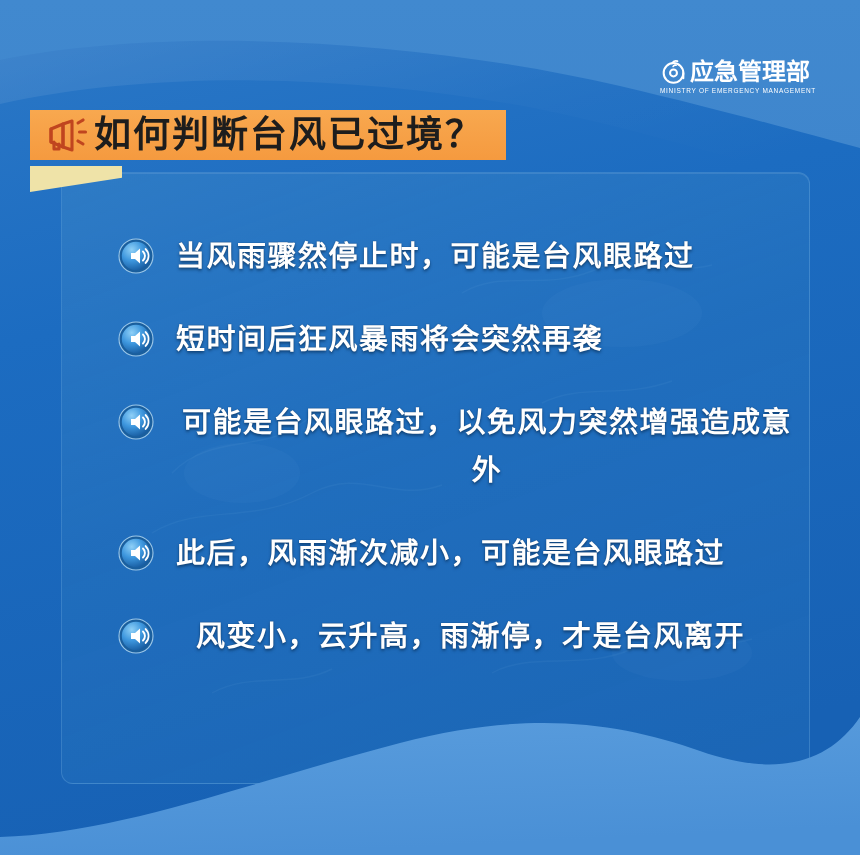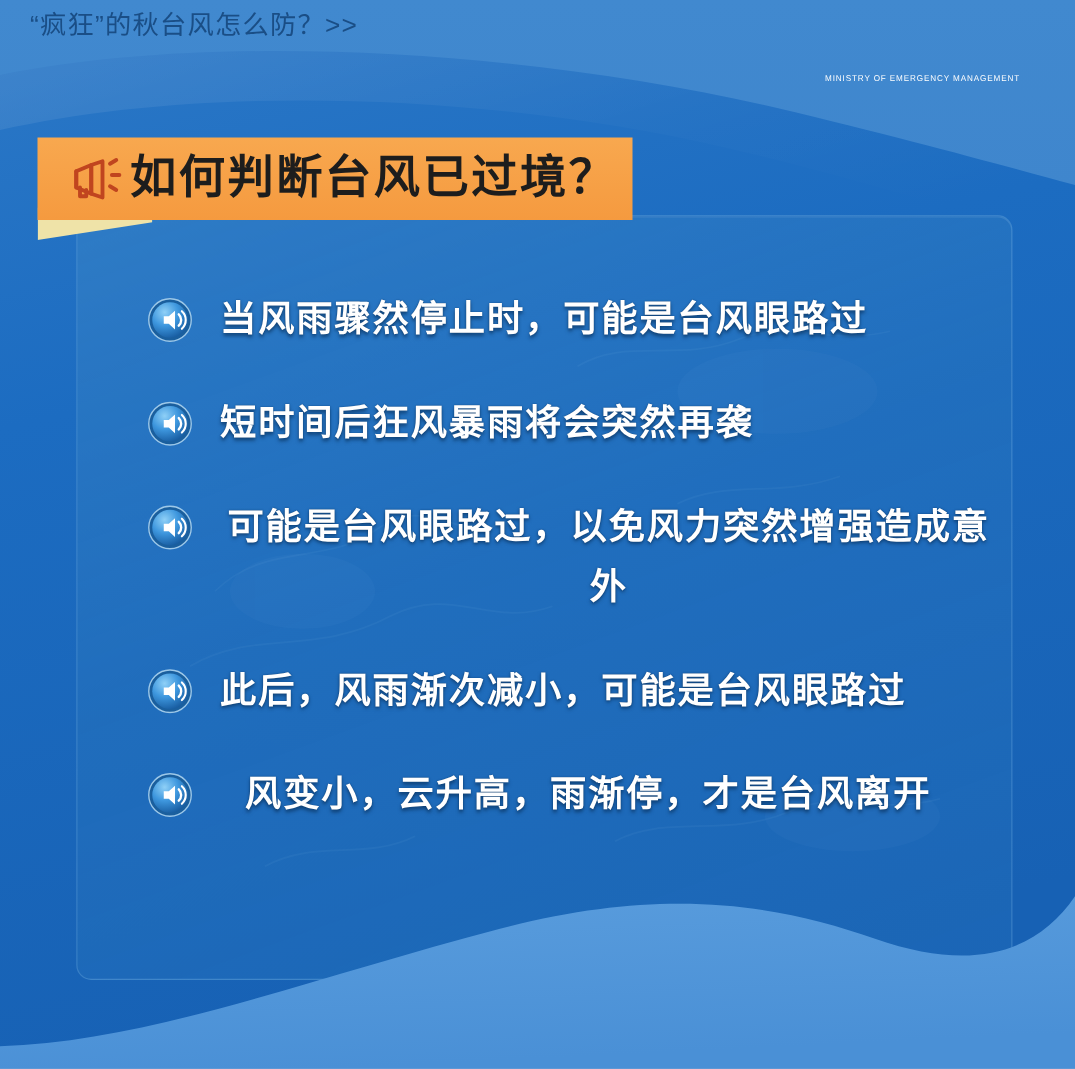--- a/index.html
+++ b/index.html
@@ -115,25 +115,25 @@
     height: 26px;
     background: #efe3a8;
     clip-path: polygon(0 0, 100% 0, 100% 45%, 0 100%);
     z-index: 4;
   }
   .banner {
     position: absolute;
     left: 30px;
     top: 110px;
     width: 476px;
-    height: 66px;
+    height: 50px;
     background: linear-gradient(180deg, #f8a84f 0%, #f59a3f 100%);
     display: flex;
     align-items: center;
-    padding-left: 18px;
+    padding-left: 8px;
     box-sizing: border-box;
     z-index: 5;
   }
   .banner-icon {
     width: 52px;
     height: 40px;
     flex: 0 0 auto;
     margin-right: 4px;
   }
   .banner-title {
@@ -190,40 +190,51 @@
     z-index: 2;
   }
 </style>
 </head>
 <body>
 
 <div class="poster">
 
   <div class="top-strip"></div>
 
-  <div class="headline">“疯狂”的秋台风怎么防？&gt;&gt;</div>
 
   <svg class="body-shape" viewBox="0 0 860 855" preserveAspectRatio="none">
     <defs>
       <linearGradient id="bodyGrad" x1="0" y1="0" x2="0.25" y2="1">
         <stop offset="0%" stop-color="#2a77c6"></stop>
         <stop offset="35%" stop-color="#1c6cc1"></stop>
         <stop offset="100%" stop-color="#1761b4"></stop>
       </linearGradient>
       <linearGradient id="sheen" x1="0" y1="0" x2="1" y2="0.6">
         <stop offset="0%" stop-color="#ffffff" stop-opacity="0.10"></stop>
         <stop offset="60%" stop-color="#ffffff" stop-opacity="0.02"></stop>
         <stop offset="100%" stop-color="#ffffff" stop-opacity="0.00"></stop>
       </linearGradient>
     </defs>
     <path d="M0,60 C180,24 430,42 620,86 C730,112 800,132 860,148 L860,855 L0,855 Z" fill="url(#bodyGrad)"></path>
     <path d="M0,60 C180,24 430,42 620,86 C730,112 800,132 860,148 L860,200 C790,176 700,146 580,118 C400,76 170,66 0,104 Z" fill="url(#sheen)"></path>
   </svg>
 
   <div class="logo">
+    <div class="logo-row">
+      <span class="logo-mark">
+        <svg viewBox="0 0 28 28" width="27" height="27">
+          <circle cx="14" cy="15.5" r="10.2" fill="none" stroke="#ffffff" stroke-width="2.1"></circle>
+          <circle cx="14" cy="15.5" r="3.6" fill="none" stroke="#ffffff" stroke-width="2.1"></circle>
+          <path d="M24.2 15.5 L24.2 21" stroke="#ffffff" stroke-width="2.1" fill="none" stroke-linecap="round"></path>
+          <path d="M12.5 5.6 a4.6 4.6 0 0 1 5.6 -2.3" stroke="#ffffff" stroke-width="1.9" fill="none" stroke-linecap="round"></path>
+          <path d="M13.6 8.8 a2.5 2.5 0 0 1 3.1 -1.3" stroke="#ffffff" stroke-width="1.7" fill="none" stroke-linecap="round"></path>
+        </svg>
+      </span>
+      <span class="logo-cn">应急管理部</span>
+    </div>
     <div class="logo-en">MINISTRY OF EMERGENCY MANAGEMENT</div>
   </div>
 
   <div class="panel">
     <svg class="panel-texture" viewBox="0 0 747 610" preserveAspectRatio="none">
       <g fill="none" stroke="#9fd0f2" stroke-opacity="0.20" stroke-width="1.4">
         <path d="M110,300 C150,260 200,280 240,250 C280,222 300,260 340,246"></path>
         <path d="M90,360 C140,330 190,352 250,320 C300,294 330,330 380,312"></path>
         <path d="M400,120 C440,96 480,118 530,98 C570,82 600,104 650,92"></path>
         <path d="M430,500 C470,478 520,498 570,476 C610,458 640,480 690,466"></path>

